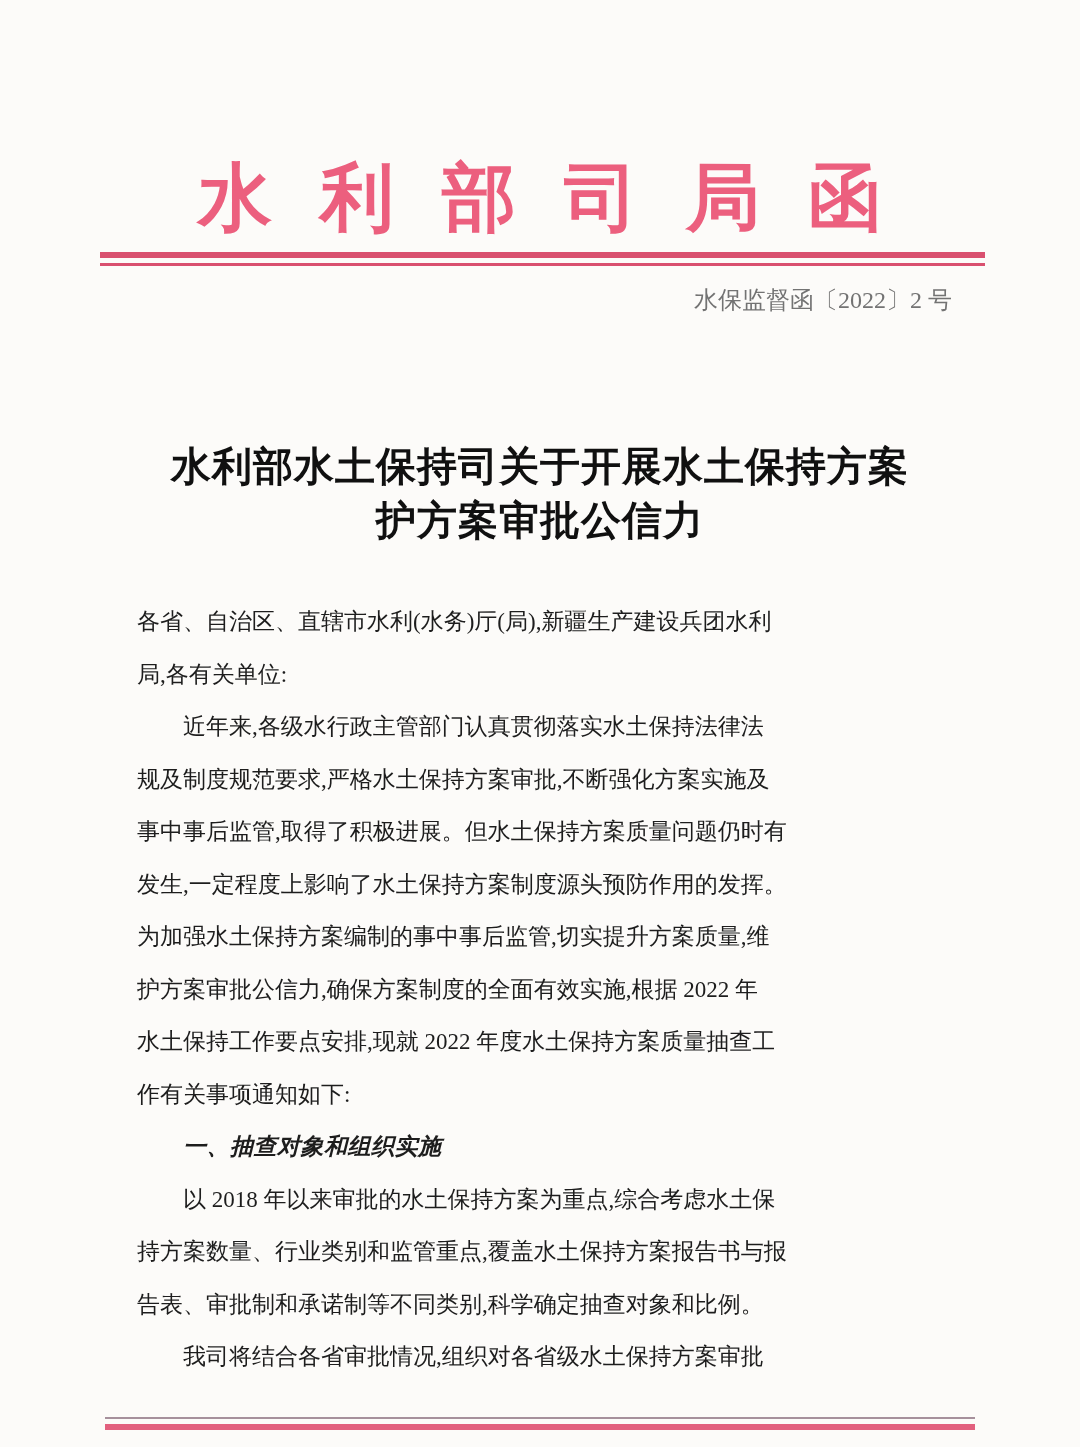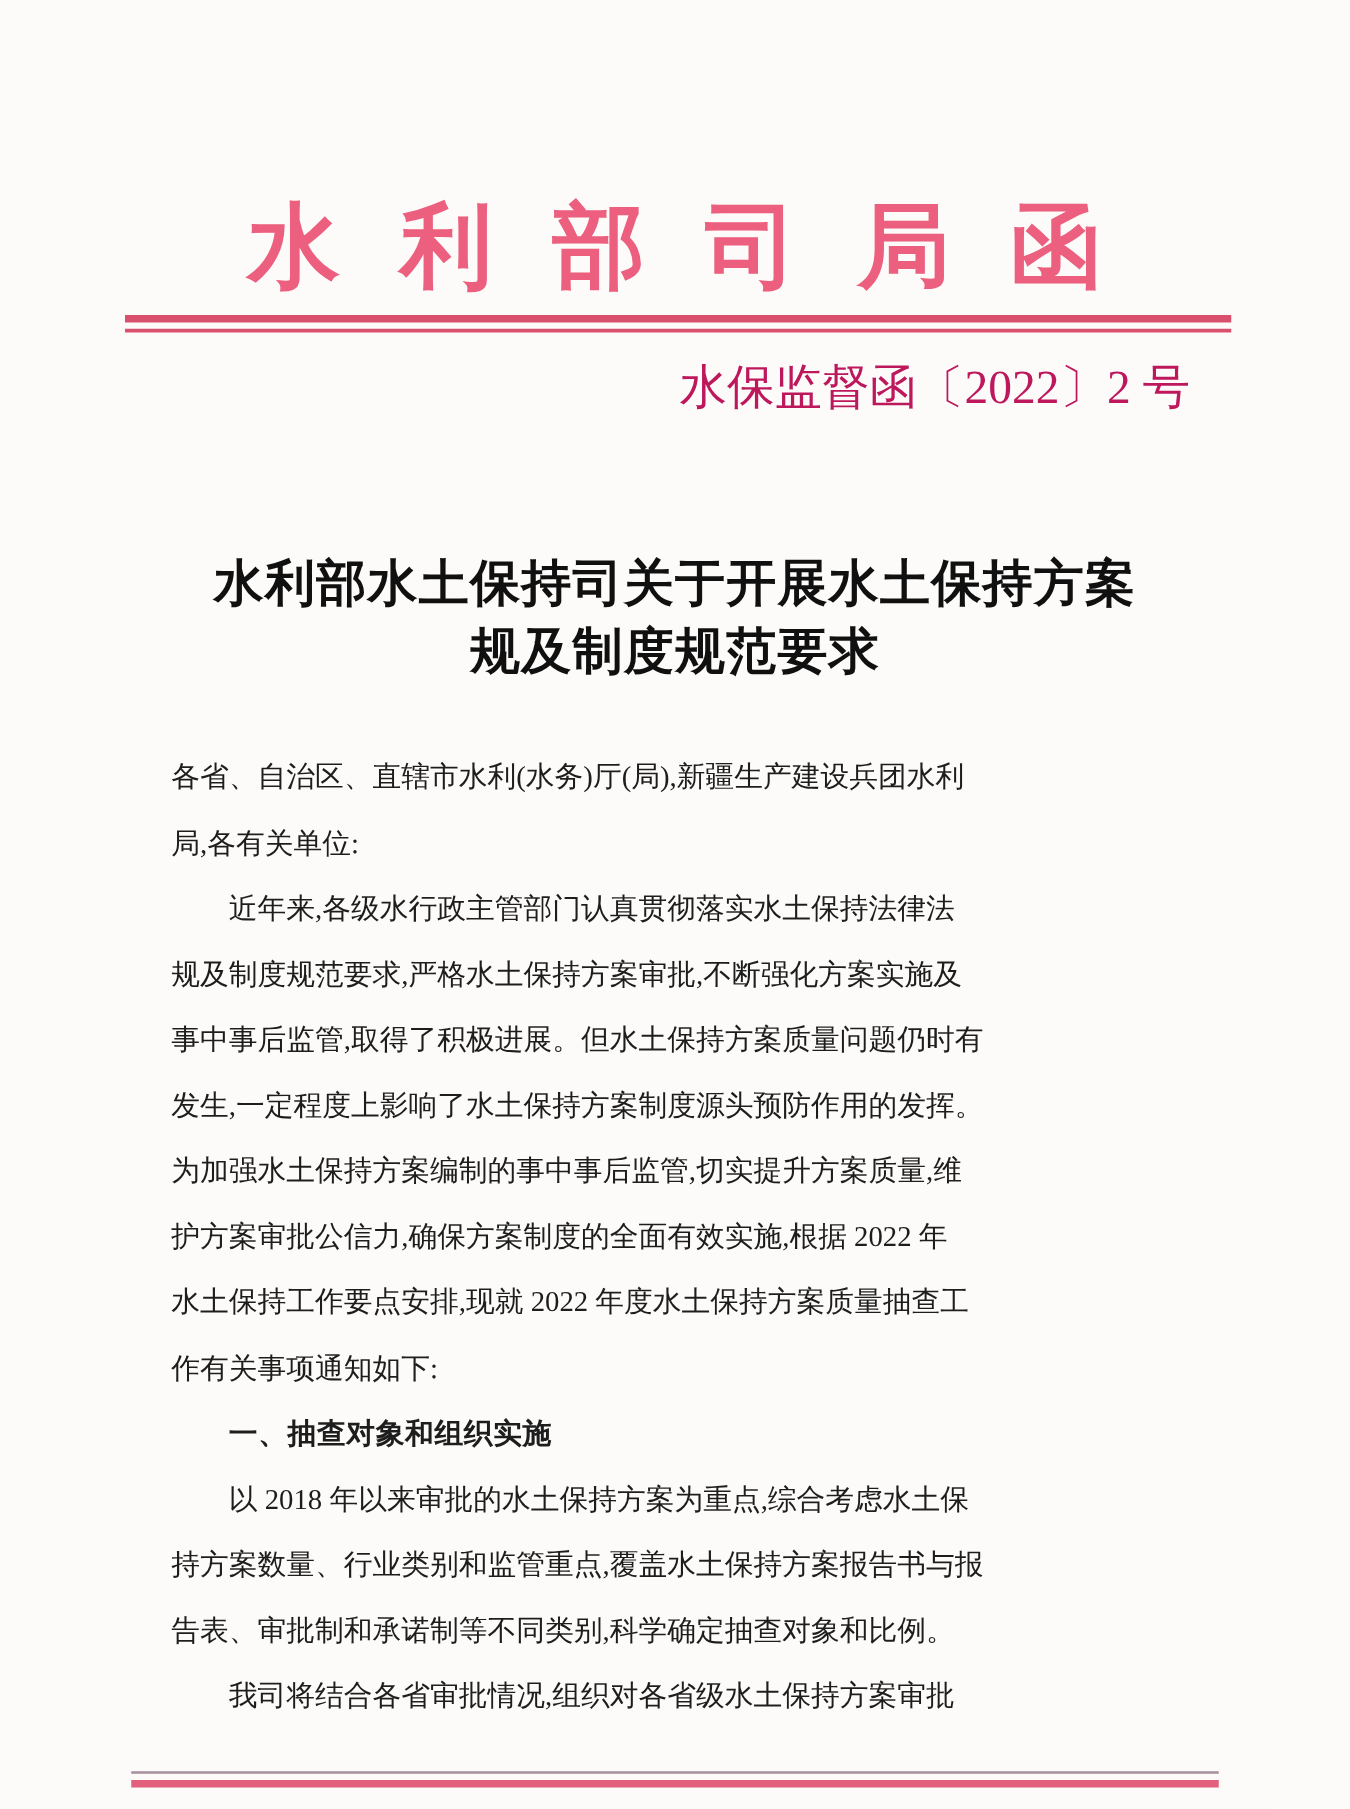--- a/index.html
+++ b/index.html
@@ -44,22 +44,22 @@
   }
   .rule-thin {
     position: absolute;
     left: 100px; top: 263px;
     width: 885px; height: 3px;
     background: var(--rule-red);
   }
   .doc-number {
     position: absolute;
     top: 284px; right: 128px;
-    font-size: 38px;
-    color: #be185d;
+    font-size: 24px;
+    color: #737373;
     white-space: nowrap;
   }
   .doc-title {
     position: absolute;
     top: 440px; left: 0; width: 100%;
     text-align: center;
     font-size: 40px;
     font-weight: bold;
     line-height: 54px;
     color: #101010;
@@ -68,21 +68,21 @@
   }
   .body-text {
     position: absolute;
     top: 596px; left: 137px; right: 110px;
     font-size: 23px;
     line-height: 52.5px;
     color: var(--ink);
   }
   .line { white-space: nowrap; }
   .indent { text-indent: 2em; }
-  .heading { font-weight: bold; letter-spacing: 0.5px; }
+  .heading { font-weight: bold; letter-spacing: 0.5px; font-style: italic; }
   .footer-line-thin {
     position: absolute;
     left: 105px; top: 1417px;
     width: 870px; height: 2px;
     background: var(--footer-gray);
   }
   .footer-line-pink {
     position: absolute;
     left: 105px; top: 1424px;
     width: 870px; height: 6px;
@@ -96,21 +96,21 @@
 
   <div class="letterhead-title">水利部司局函</div>
 
   <div class="rule-thick"></div>
   <div class="rule-thin"></div>
 
   <div class="doc-number">水保监督函〔2022〕2 号</div>
 
   <div class="doc-title">
     <div>水利部水土保持司关于开展水土保持方案</div>
-    <div>规及制度规范要求</div>
+    <div>护方案审批公信力</div>
   </div>
 
   <div class="body-text">
     <div class="line">各省、自治区、直辖市水利(水务)厅(局),新疆生产建设兵团水利</div>
     <div class="line">局,各有关单位:</div>
     <div class="line indent">近年来,各级水行政主管部门认真贯彻落实水土保持法律法</div>
     <div class="line">规及制度规范要求,严格水土保持方案审批,不断强化方案实施及</div>
     <div class="line">事中事后监管,取得了积极进展。但水土保持方案质量问题仍时有</div>
     <div class="line">发生,一定程度上影响了水土保持方案制度源头预防作用的发挥。</div>
     <div class="line">为加强水土保持方案编制的事中事后监管,切实提升方案质量,维</div>

